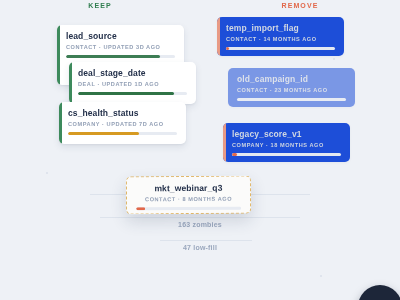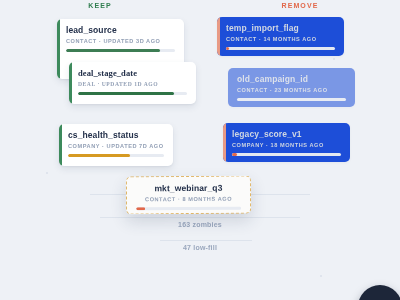--- a/index.html
+++ b/index.html
@@ -133,39 +133,39 @@
     <div class="stat-rule" style="left:100px; top:217px; width:200px;"></div>
     <div class="stat-row" style="left:130px; top:221px; width:140px;">163 zombies</div>
 
     <div class="stat-rule" style="left:160px; top:240px; width:92px;"></div>
     <div class="stat-row" style="left:130px; top:244px; width:140px;">47 low-fill</div>
   </div>
 
   <div class="col-head keep">KEEP</div>
   <div class="col-head remove">REMOVE</div>
 
-  <div class="card" style="left:57px; top:19px; width:127px; height:60px;">
+  <div class="card" style="left:57px; top:25px; width:127px; height:60px;">
     <div class="accent" style="background:#3d8a5c;"></div>
     <div class="title">lead_source</div>
     <div class="meta">CONTACT · UPDATED 3D AGO</div>
     <div class="bar-track">
       <div class="bar-fill" style="width:86%; background:#3d7d54;"></div>
     </div>
   </div>
 
-  <div class="card" style="left:69px; top:62px; width:127px; height:42px;font-family:Liberation Serif, serif;">
+  <div class="card" style="left:69px; top:62px; width:127px; height:42px;">
     <div class="accent" style="background:#3d8a5c;"></div>
     <div class="title">deal_stage_date</div>
     <div class="meta">DEAL · UPDATED 1D AGO</div>
     <div class="bar-track">
       <div class="bar-fill" style="width:88%; background:#2f7346;"></div>
     </div>
   </div>
 
-  <div class="card" style="left:59px; top:124px; width:114px; height:42px;">
+  <div class="card" style="left:59px; top:102px; width:127px; height:42px;">
     <div class="accent" style="background:#3d8a5c;"></div>
     <div class="title">cs_health_status</div>
     <div class="meta">COMPANY · UPDATED 7D AGO</div>
     <div class="bar-track">
       <div class="bar-fill" style="width:65%; background:#d69a22;"></div>
     </div>
   </div>
 
   <div class="card ghost" style="left:217px; top:17px; width:127px; height:39px;">
     <div class="accent" style="background:#e89a85;"></div>

